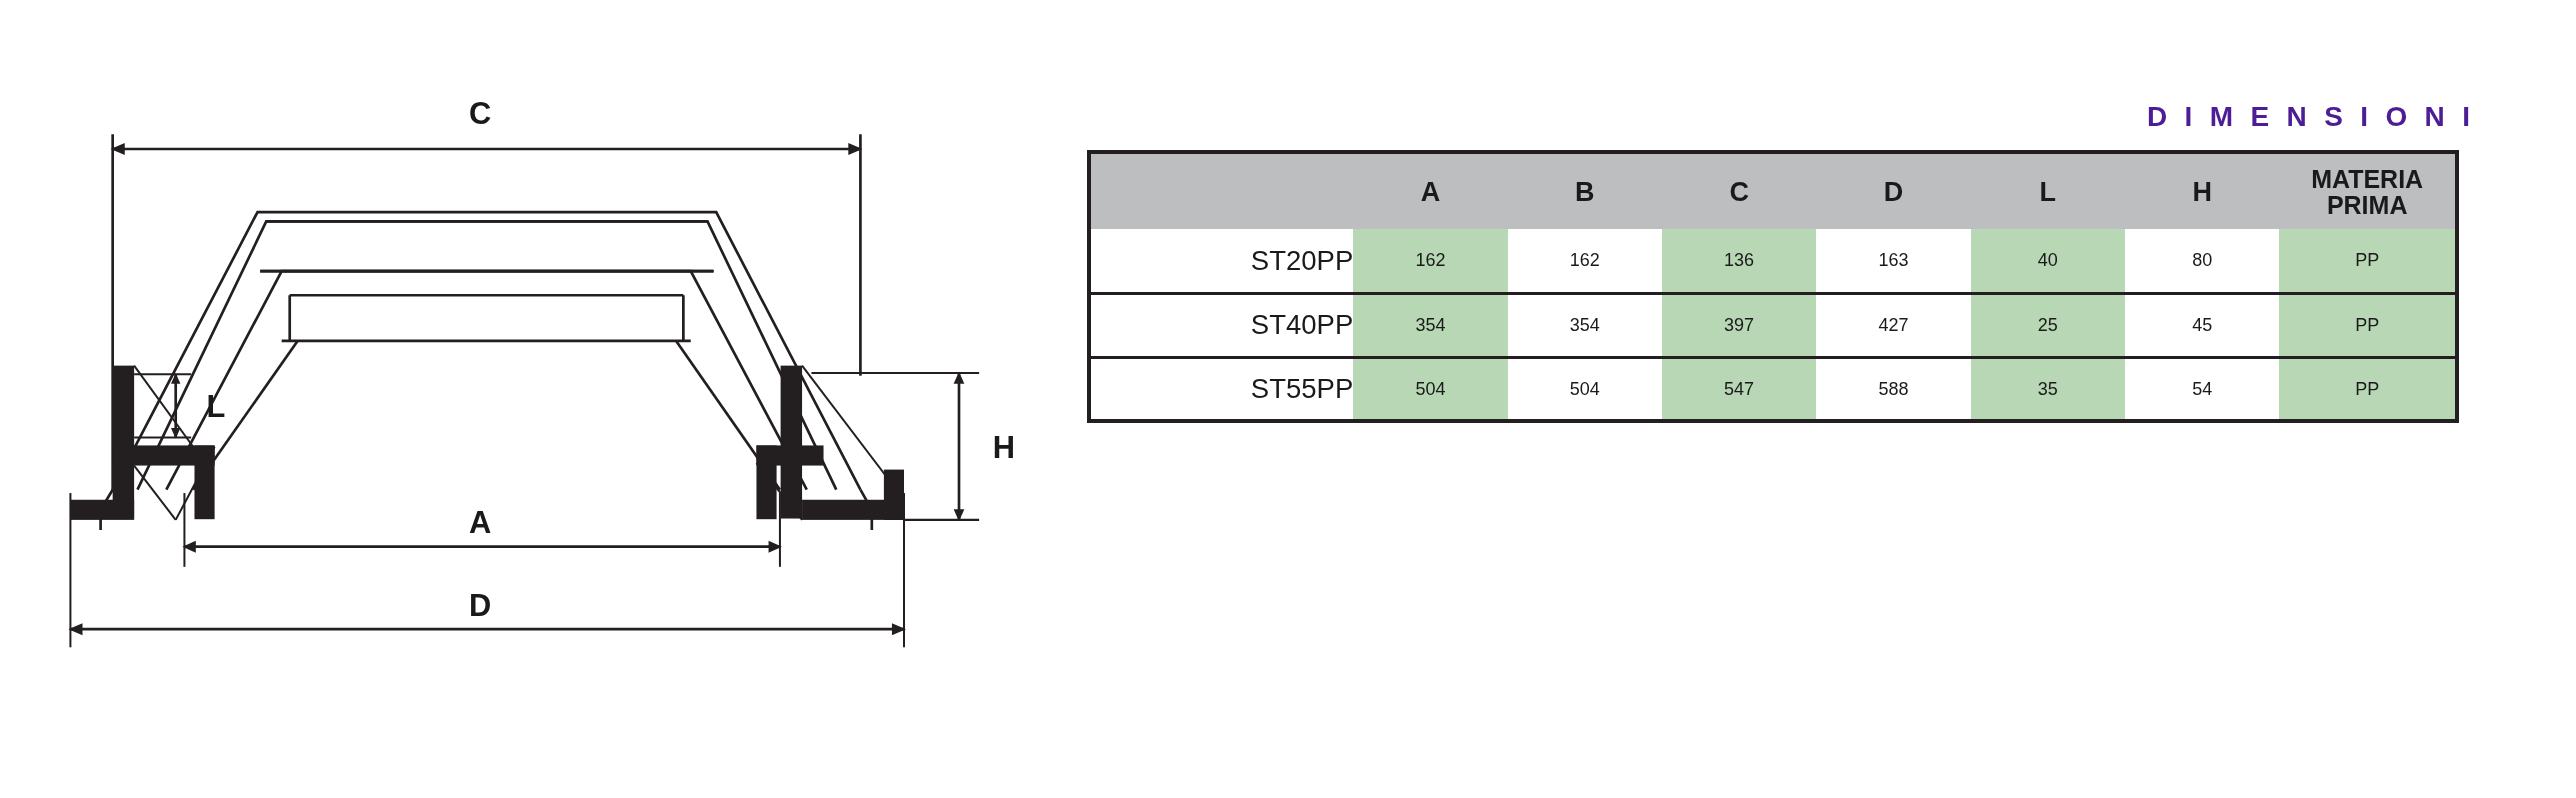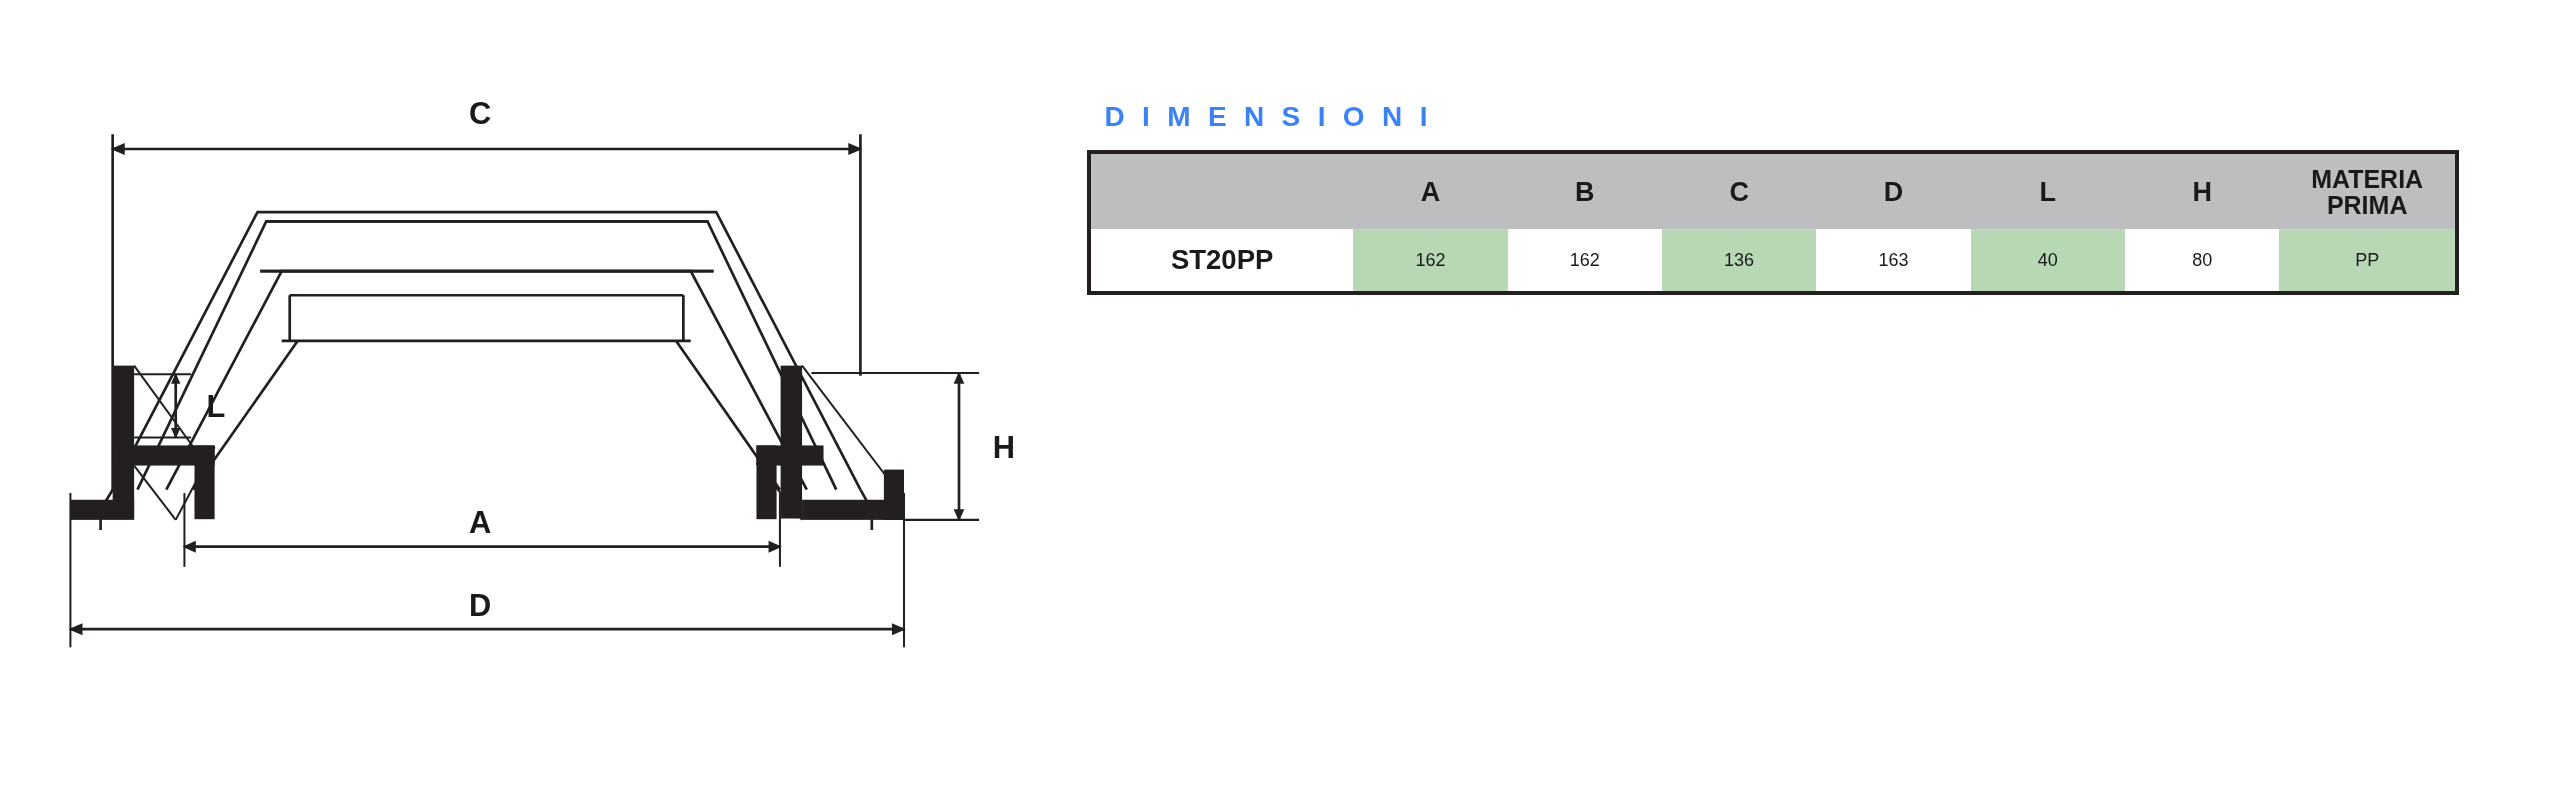--- a/index.html
+++ b/index.html
@@ -6,25 +6,25 @@
   body{width:2576px;height:799px;font-family:"Liberation Sans",sans-serif;position:relative;overflow:hidden;}
 
   
   #drawing{position:absolute;left:0;top:0;width:1073px;height:799px;}
   #drawing svg{display:block;}
 
   
   #table-panel{position:absolute;left:1087px;top:101px;width:1409px;}
 
   #table-title{
-    text-align:left;
+    text-align:right;
     font-size:28px;
     font-weight:700;
     letter-spacing:17.4px;
-    color:#3b82f6;
+    color:#4c1d95;
     padding-left:17.4px;
     margin:0 0 17.4px 0;
     font-family:"Liberation Sans",sans-serif;
     width:1383px;
   }
 
   table.dim{
     border-collapse:collapse;
     width:1372px;
     table-layout:fixed;
@@ -54,23 +54,24 @@
   table.dim tbody tr + tr td{border-top:3.4px solid #231f20;}
   table.dim tbody td{
     text-align:center;
     vertical-align:middle;
     font-size:18px;
     color:#1a1a1a;
     padding:0;
     border-left:none;border-right:none;
   }
   table.dim tbody td.model{
-    font-weight:700;
+    font-weight:400;
     font-size:27.5px;
     background:#ffffff;
+    text-align:right;
   }
   td.green{background:#b7d7b5;}
   td.white{background:#ffffff;}
 </style>
 </head>
 <body>
 
 <div id="drawing">
   <svg width="1073" height="799" viewBox="0 0 1600 1191">
     <g fill="none" stroke="#231f20" stroke-width="4" stroke-linecap="butt" stroke-linejoin="miter">
@@ -207,16 +208,36 @@
       <tr>
         <td class="model">ST20PP</td>
         <td class="green">162</td>
         <td class="white">162</td>
         <td class="green">136</td>
         <td class="white">163</td>
         <td class="green">40</td>
         <td class="white">80</td>
         <td class="green">PP</td>
       </tr>
+      <tr>
+        <td class="model">ST40PP</td>
+        <td class="green">354</td>
+        <td class="white">354</td>
+        <td class="green">397</td>
+        <td class="white">427</td>
+        <td class="green">25</td>
+        <td class="white">45</td>
+        <td class="green">PP</td>
+      </tr>
+      <tr>
+        <td class="model">ST55PP</td>
+        <td class="green">504</td>
+        <td class="white">504</td>
+        <td class="green">547</td>
+        <td class="white">588</td>
+        <td class="green">35</td>
+        <td class="white">54</td>
+        <td class="green">PP</td>
+      </tr>
     </tbody>
   </table>
 </div>
 
 
 </body></html>

